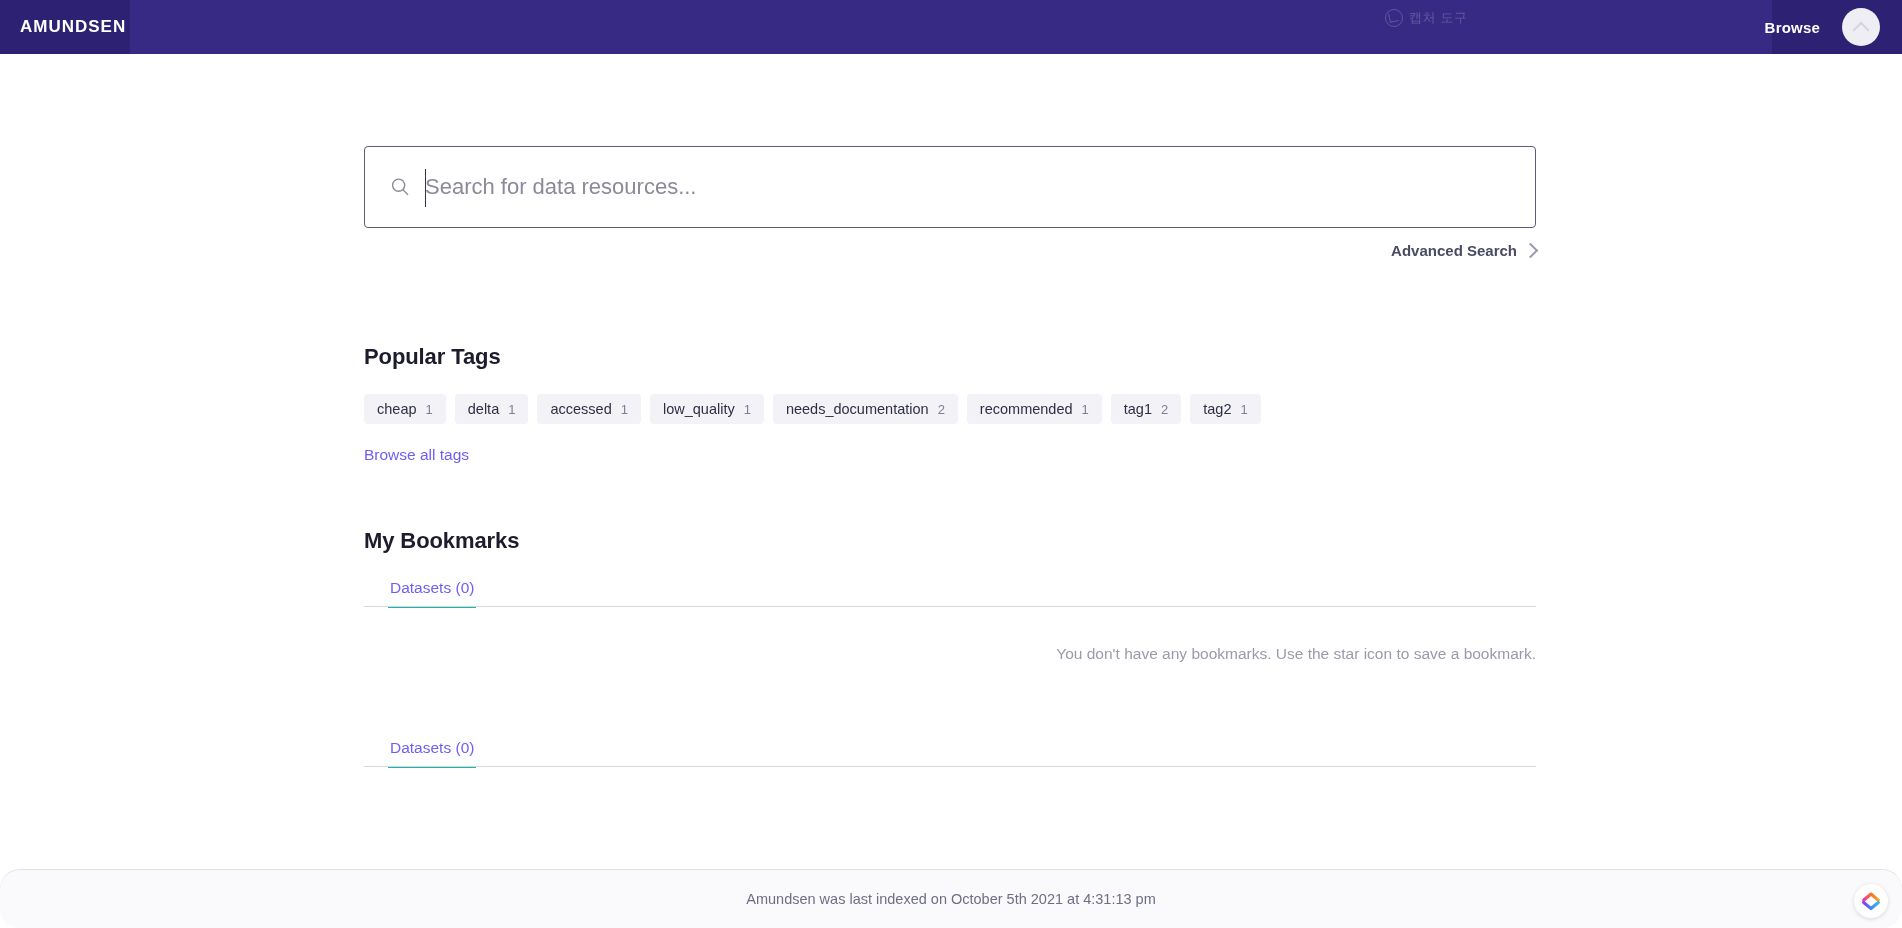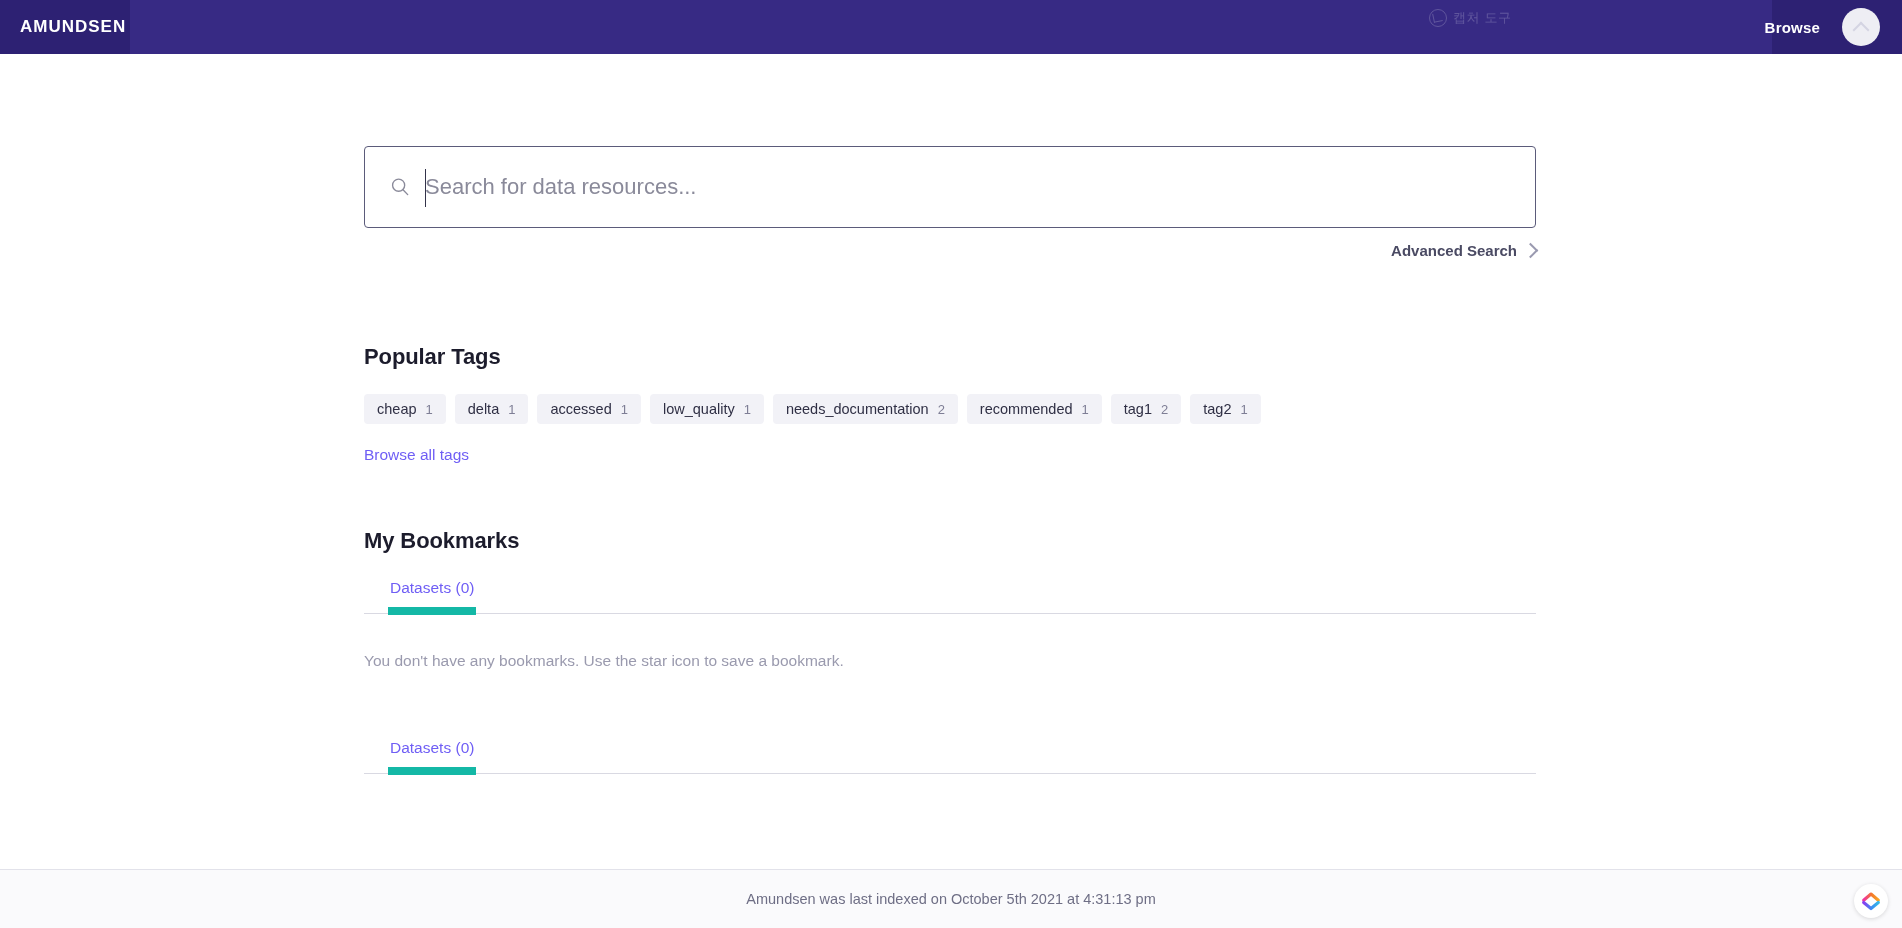--- a/index.html
+++ b/index.html
@@ -125,21 +125,21 @@
     align-items: center;
     font-size: 17px;
     font-weight: 700;
     letter-spacing: 1.0px;
     color: #ffffff;
     text-decoration: none;
     z-index: 3;
   }
   .capture-tool {
     position: absolute;
-    left: 1429px;
+    left: 1385px;
     top: 9px;
     display: flex;
     align-items: center;
     gap: 6px;
     z-index: 3;
     opacity: 0.20;
   }
   .capture-tool .ct-icon {
     width: 16px;
     height: 16px;
@@ -364,50 +364,51 @@
     width: 1172px;
     border-bottom: 1px solid #d9d9e2;
     display: flex;
     padding-left: 24px;
     box-sizing: border-box;
   }
   .tab {
     font-size: 15.5px;
     color: #6f5ef5;
     padding: 3px 2px 10px 2px;
-    border-bottom: 8px solid #14b8a6;
+    border-bottom: 1px solid #14b8a6;
     margin-bottom: -2px;
     cursor: pointer;
     background: none;
     border-left: none;
     border-right: none;
     border-top: none;
     font-family: "Liberation Sans", sans-serif;
   }
   .empty-msg {
     width: 1172px;
-    text-align: left;
+    text-align: right;
     font-size: 15.5px;
     color: #9a9aae;
     margin-top: 38px;
   }
 
   
   .footer {
     position: absolute;
     left: 0;
     bottom: 0;
     width: 1902px;
     height: 58px;
     background: #fafafc;
     border-top: 1px solid #e2e2ea;
     display: flex;
     align-items: center;
     justify-content: center;
     z-index: 5;
+    border-radius: 20px;
   }
   .footer-text {
     font-size: 14.5px;
     color: #6e6e85;
   }
   .corner-badge {
     position: absolute;
     right: 14px;
     bottom: 10px;
     width: 34px;

